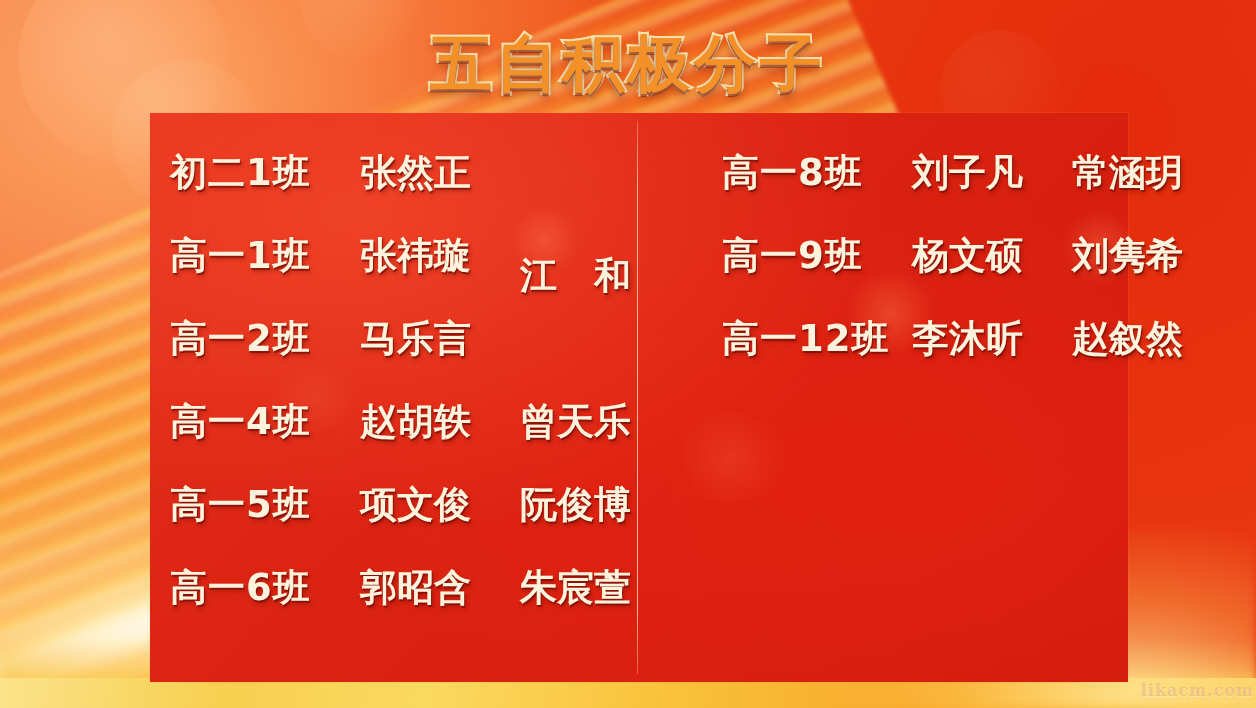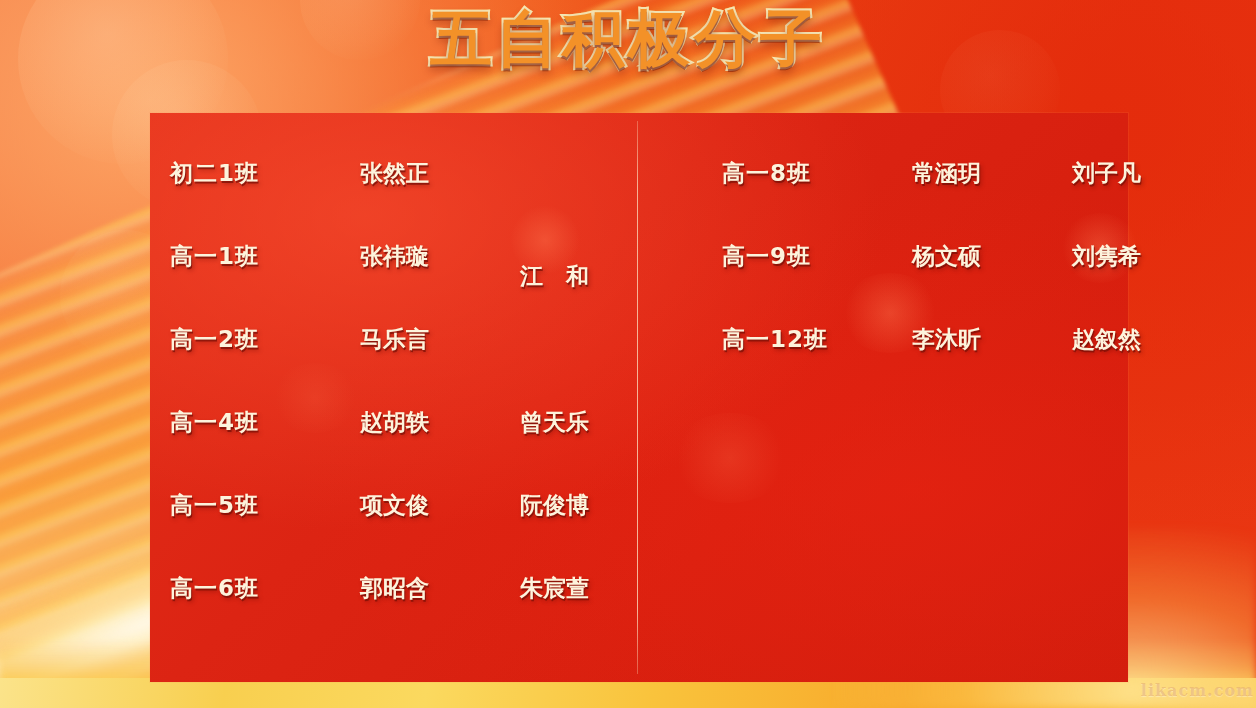--- a/index.html
+++ b/index.html
@@ -134,21 +134,21 @@
         rgba(255,236,160,0.75) 0%,
         rgba(255,205,90,0.35) 40%,
         rgba(255,170,50,0) 75%);
     filter: blur(4px);
   }
 
   
   .title {
     position: absolute;
     left: 0; right: 0;
-    top: 3px;
+    top: 28px;
     text-align: center;
     font-size: 62px;
     line-height: 72px;
     font-weight: 700;
     letter-spacing: 4px;
     color: #f39128;
     -webkit-text-stroke: 4px #f7e7b5;
     paint-order: stroke fill;
     text-shadow:
       0 3px 0 rgba(120,25,5,0.55),
@@ -216,21 +216,21 @@
   .col-right { padding-left: 26px;  padding-right: 10px; }
 
   .row {
     height: 83px;
     display: flex;
     align-items: center;
   }
   .cell {
     font-family: "DejaVu Sans", "Liberation Sans", sans-serif;
     font-weight: 700;
-    font-size: 23px;
+    font-size: 37px;
     line-height: 40px;
     color: #fdf3dc;
     white-space: nowrap;
     text-shadow:
       1px 2px 0 rgba(118,14,6,0.70),
       2px 3px 4px rgba(110,12,5,0.45);
   }
   .cell-class { width: 190px; flex: 0 0 190px; letter-spacing: 1px; }
   .cell-name  { width: 160px; flex: 0 0 160px; }
   .cell-name2 { width: 160px; flex: 0 0 160px; }
@@ -315,22 +315,22 @@
         <div class="row">
           <span class="cell cell-class">高一6班</span>
           <span class="cell cell-name">郭昭含</span>
           <span class="cell cell-name2">朱宸萱</span>
         </div>
       </div>
 
       <div class="col col-right">
         <div class="row">
           <span class="cell cell-class">高一8班</span>
+          <span class="cell cell-name2">刘子凡</span>
           <span class="cell cell-name">常涵玥</span>
-          <span class="cell cell-name2">刘子凡</span>
         </div>
         <div class="row">
           <span class="cell cell-class">高一9班</span>
           <span class="cell cell-name">杨文硕</span>
           <span class="cell cell-name2">刘隽希</span>
         </div>
         <div class="row">
           <span class="cell cell-class">高一12班</span>
           <span class="cell cell-name">李沐昕</span>
           <span class="cell cell-name2">赵叙然</span>

